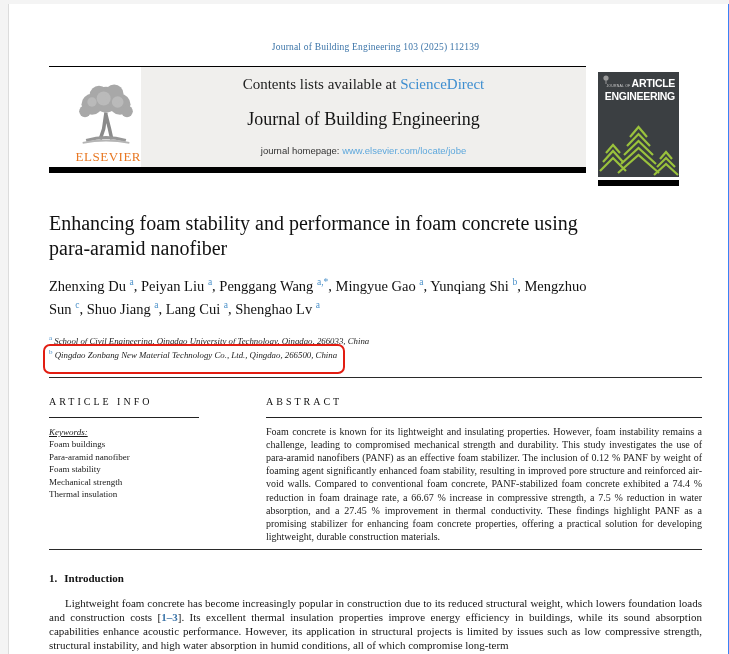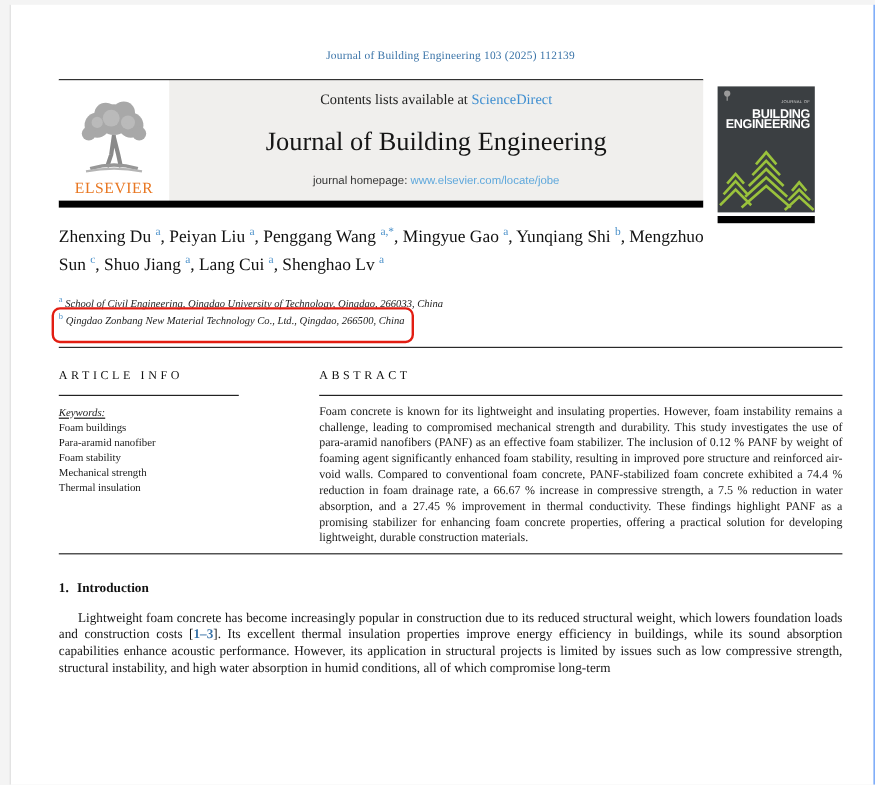--- a/index.html
+++ b/index.html
@@ -9,28 +9,28 @@
         border-left:1px solid #dcdcdc;border-right:6px solid #3b82f6;box-sizing:border-box;}
   .content{position:relative;margin:0 26px 0 40px;}
 
   
   .ref-line{padding-top:38px;text-align:center;font-size:9.5px;color:#3b74a8;letter-spacing:.2px;}
 
   
   .banner-wrap{position:relative;margin-top:14px;}
   .banner{width:537px;border-top:1.5px solid #000;}
   .banner-inner{display:flex;height:100px;}
-  .logo-col{width:92px;background:#fff;display:flex;flex-direction:column;align-items:center;
+  .logo-col{width:92px;background:#fff;display:flex;flex-direction:column;align-items:flex-end;
             justify-content:flex-end;padding:3px 0 2px;box-sizing:border-box;}
   .elsevier-word{font-size:13px;color:#e87722;letter-spacing:.5px;margin-top:1px;}
   .gray-col{flex:1;background:#f0efed;display:flex;flex-direction:column;align-items:center;
             justify-content:space-between;padding:9px 0 11px;box-sizing:border-box;}
-  .contents-line{font-size:12px;color:#222;}
+  .contents-line{font-size:15px;color:#222;}
   .sd-link{color:#3e8ed0;}
-  .journal-name{font-size:22px;color:#151515;}
+  .journal-name{font-size:18px;color:#151515;}
   .homepage-line{font-family:"Liberation Sans",sans-serif;font-size:9.5px;color:#333;}
   .hp-link{color:#5fa8dc;}
   .black-bar{width:537px;height:6px;background:#000;}
 
   
   .cover{position:absolute;top:6px;left:549px;width:81px;height:105px;background:#3b3f42;
          box-sizing:border-box;padding:5px 4px 0 4px;overflow:hidden;}
   .cover-title{text-align:right;color:#fff;font-family:"Liberation Sans",sans-serif;
                font-weight:bold;font-size:10.5px;line-height:9.5px;letter-spacing:-.3px;margin-top:2px;}
   .cover-kicker{font-size:3.5px;font-weight:normal;letter-spacing:.2px;color:#cfcfcf;}
@@ -113,21 +113,21 @@
           </div>
         </div>
         <div class="black-bar"></div>
 
         <div class="cover">
           <svg class="mini-logo" width="8" height="10" viewBox="0 0 8 10">
             <circle cx="4" cy="3" r="2.6" fill="#9a9a9a"></circle>
             <path d="M4 5 L4 9" stroke="#9a9a9a" stroke-width="1"></path>
           </svg>
           <div class="cover-title">
-            <span class="cover-kicker">JOURNAL OF </span><span>BUILDING</span><br>
+            <span class="cover-kicker">JOURNAL OF </span><span>ARTICLE</span><br>
             <span>ENGINEERING</span>
           </div>
           <svg class="cover-trees" viewBox="0 0 81 58">
             <g stroke="#9ac23c" stroke-width="2.2" fill="none">
               <path d="M32 18 L40.5 8 L49 18"></path>
               <path d="M29 27 L40.5 15 L52 27"></path>
               <path d="M26 36 L40.5 22 L55 36"></path>
               <path d="M23 45 L40.5 29 L58 45"></path>
               <path d="M20 54 L40.5 36 L61 54"></path>
               <path d="M8 34 L15 26 L22 34"></path>
@@ -135,20 +135,21 @@
               <path d="M2 52 L15 39 L28 52"></path>
               <path d="M62 40 L68 33 L74 40"></path>
               <path d="M59 48 L68 39 L77 48"></path>
               <path d="M56 56 L68 45 L80 56"></path>
             </g>
           </svg>
         </div>
         <div class="cover-bar"></div>
       </div>
 
+      <div class="title">Enhancing foam stability and performance in foam concrete using para-aramid nanofiber</div>
 
       <div class="authors"><span>Zhenxing Du <sup>a</sup></span>, <span>Peiyan Liu <sup>a</sup></span>, <span>Penggang Wang <sup>a,*</sup></span>, <span>Mingyue Gao <sup>a</sup></span>, <span>Yunqiang Shi <sup>b</sup></span>, <span>Mengzhuo Sun <sup>c</sup></span>, <span>Shuo Jiang <sup>a</sup></span>, <span>Lang Cui <sup>a</sup></span>, <span>Shenghao Lv <sup>a</sup></span></div>
 
       <div class="affiliations">
           <div class="aff-line"><span><sup>a</sup> School of Civil Engineering, Qingdao University of Technology, Qingdao, 266033, China</span></div>
           <div class="aff-line"><span class="red-box"><sup>b</sup> Qingdao Zonbang New Material Technology Co., Ltd., Qingdao, 266500, China</span></div>
         </div>
 
       <div class="rule-full"></div>
 

